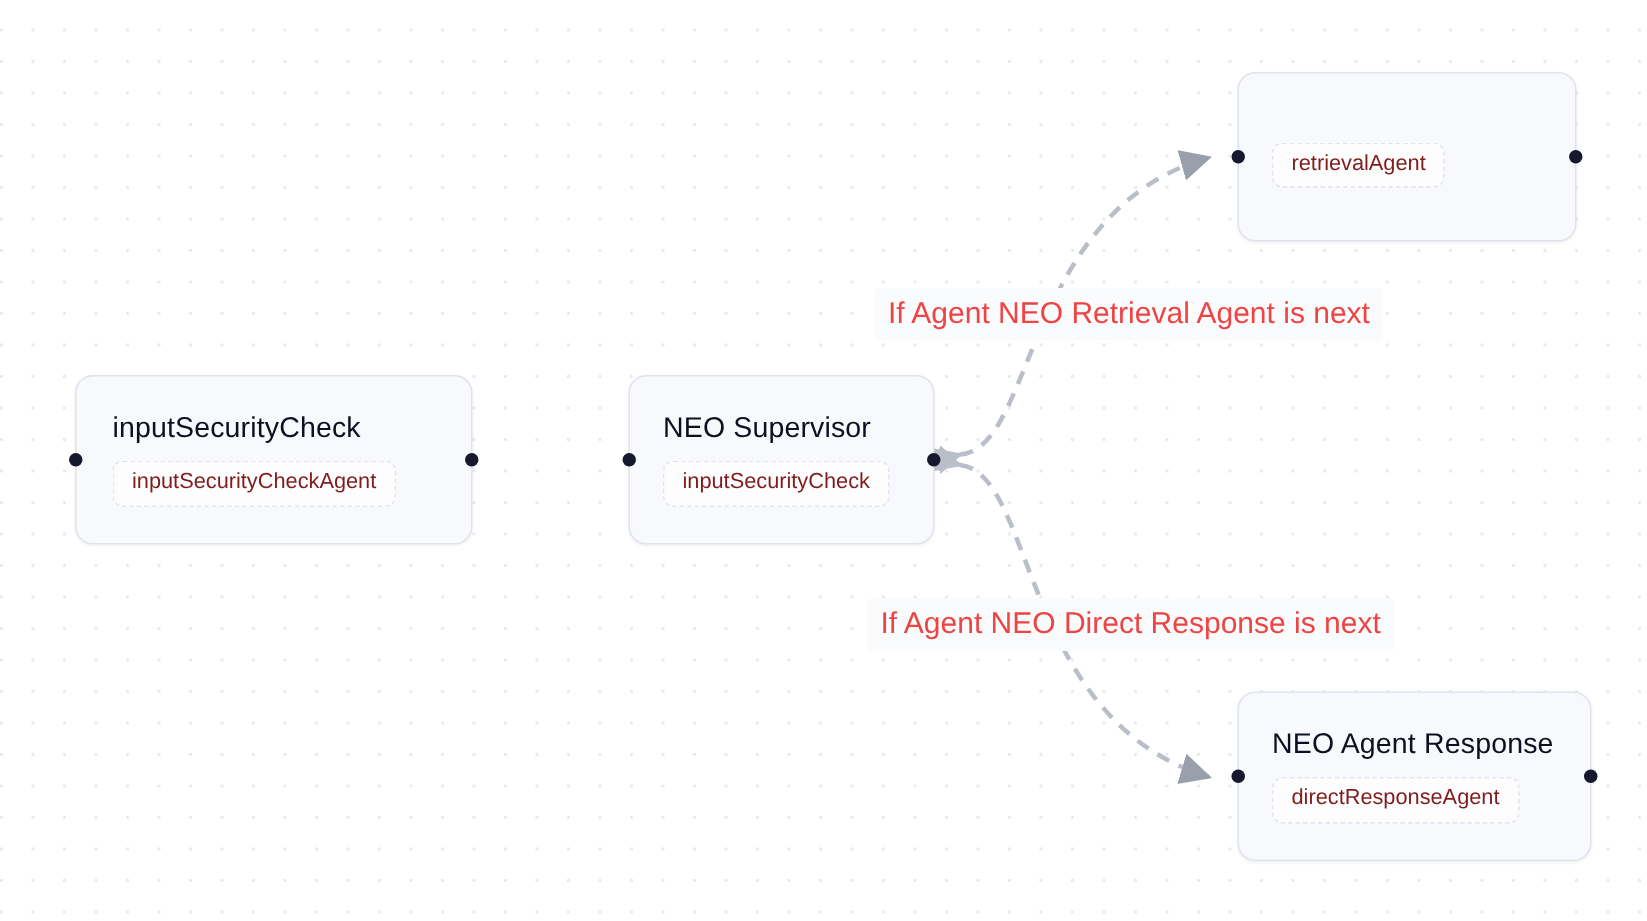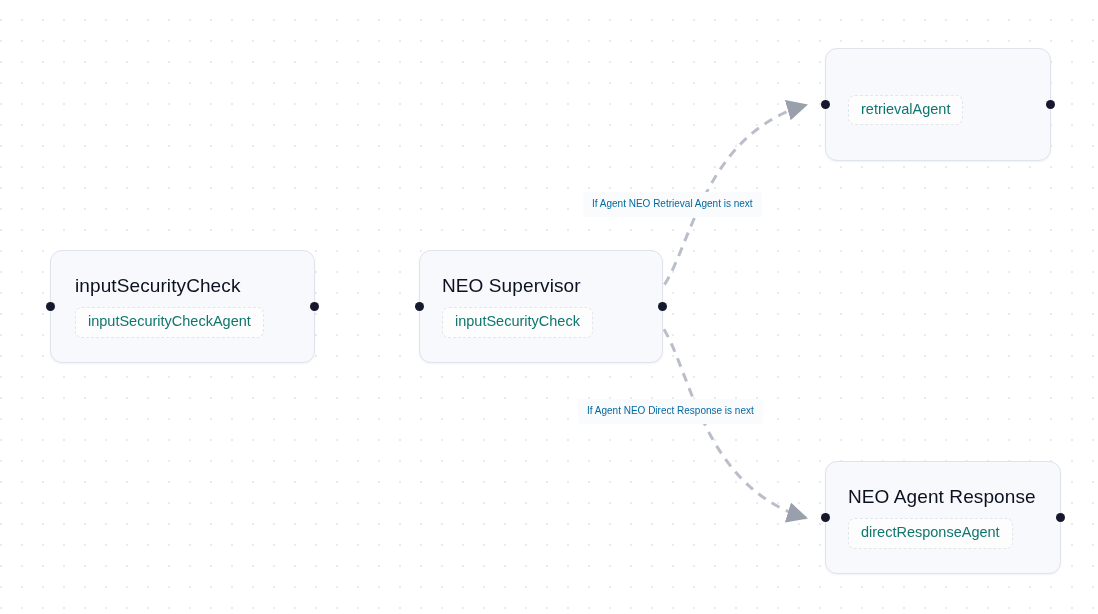--- a/index.html
+++ b/index.html
@@ -58,21 +58,21 @@
   }
   .node-badge {
     margin-top: 11px;
     align-self: flex-start;
     box-sizing: border-box;
     background: #fdfdfe;
     border: 1px dashed #e2e5ed;
     border-radius: 7px;
     padding: 6px 12px 7px;
     font-size: 14.5px;
-    color: #0f766e;
+    color: #7f1d1d;
     line-height: 1.1;
     white-space: nowrap;
   }
 
   
   .handle {
     position: absolute;
     width: 9px;
     height: 9px;
     border-radius: 50%;
@@ -80,22 +80,22 @@
     top: 50%;
     margin-top: -4.5px;
   }
   .handle.left  { left: -5px; }
   .handle.right { right: -5px; }
 
   
   .edge-label {
     position: absolute;
     background: #fafbfc;
-    color: #0369a1;
-    font-size: 10px;
+    color: #ef4444;
+    font-size: 20px;
     line-height: 1;
     padding: 7px 9px 8px;
     border-radius: 3px;
     white-space: nowrap;
   }
 </style>
 </head>
 <body>
 
 <div id="canvas">
@@ -121,21 +121,21 @@
     </g>
   </svg>
 
   <div class="node" style="left:50px; top:250px; width:265px; height:113px;padding-left:24px;">
     <span class="handle left"></span>
     <span class="handle right"></span>
     <div class="node-title">inputSecurityCheck</div>
     <div class="node-badge">inputSecurityCheckAgent</div>
   </div>
 
-  <div class="node" style="left:419px; top:250px; width:244px; height:113px;">
+  <div class="node" style="left:419px; top:250px; width:204px; height:113px;">
     <span class="handle left"></span>
     <span class="handle right"></span>
     <div class="node-title">NEO Supervisor</div>
     <div class="node-badge">inputSecurityCheck</div>
   </div>
 
   <div class="node" style="left:825px; top:48px; width:226px; height:113px;">
     <span class="handle left"></span>
     <span class="handle right"></span>
     <div class="node-badge">retrievalAgent</div>

